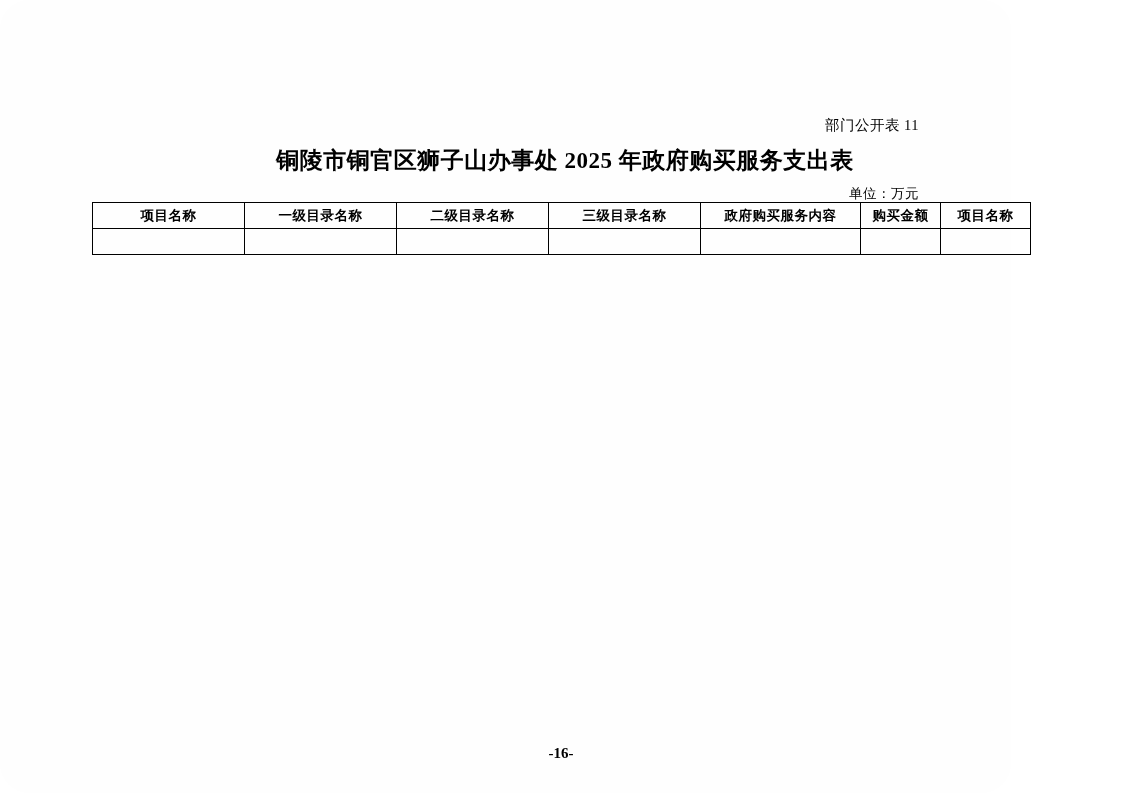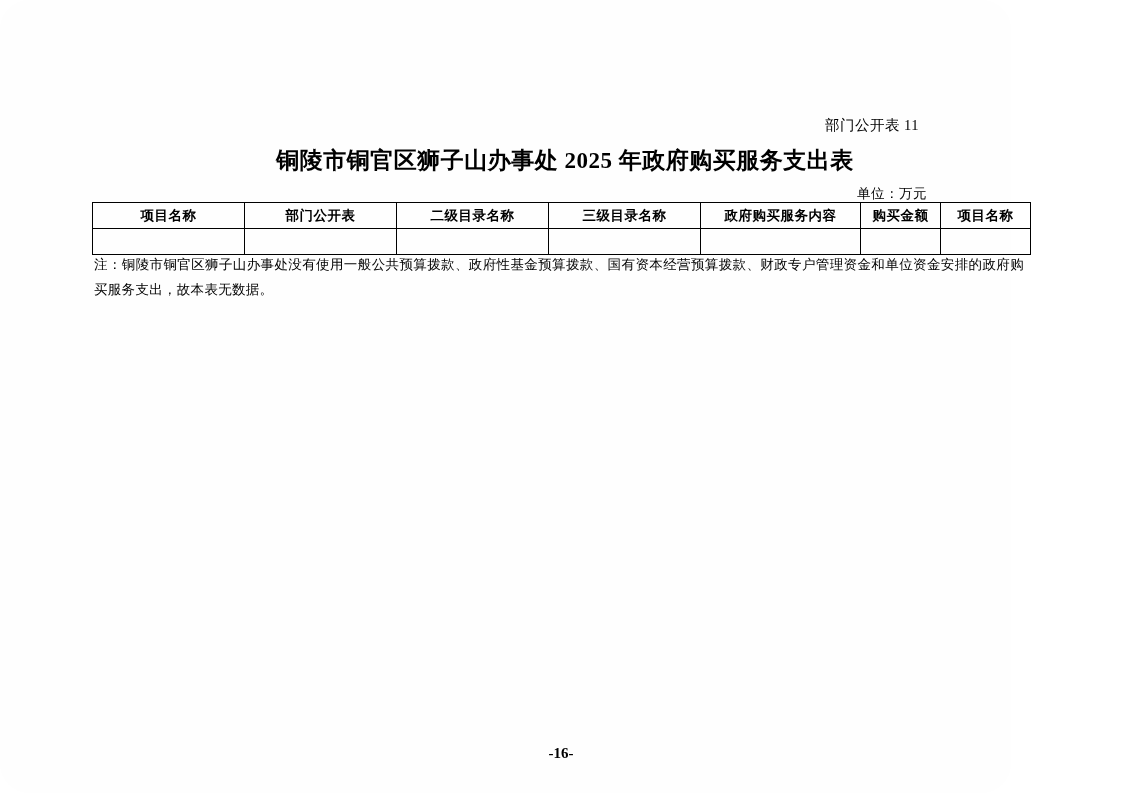--- a/index.html
+++ b/index.html
@@ -40,21 +40,21 @@
     width: 1122px;
     text-align: center;
     font-size: 23px;
     font-weight: bold;
     letter-spacing: 0.5px;
     font-family: "Liberation Serif", "DejaVu Serif", serif;
     white-space: nowrap;
   }
   .unit-label {
     position: absolute;
-    right: 84px;
+    right: 92px;
     top: 185px;
     font-size: 13.5px;
     letter-spacing: 0.5px;
     white-space: nowrap;
   }
   table.budget-table {
     position: absolute;
     left: 92px;
     top: 202px;
     width: 938px;
@@ -121,38 +121,37 @@
       <col style="width:152px">
       <col style="width:152px">
       <col style="width:152px">
       <col style="width:160px">
       <col style="width:80px">
       <col style="width:90px">
     </colgroup>
     <thead>
       <tr>
         <th>项目名称</th>
-        <th>部门公开表</th>
+        <th>一级目录名称</th>
         <th>二级目录名称</th>
         <th>三级目录名称</th>
         <th>政府购买服务内容</th>
         <th>购买金额</th>
         <th>项目名称</th>
       </tr>
     </thead>
     <tbody>
       <tr>
         <td class="empty-cell"></td>
         <td class="empty-cell"></td>
         <td class="empty-cell"></td>
         <td class="empty-cell"></td>
         <td class="empty-cell"></td>
         <td class="empty-cell"></td>
         <td class="empty-cell"></td>
       </tr>
     </tbody>
   </table>
 
-  <div class="note note-indent">注：铜陵市铜官区狮子山办事处没有使用一般公共预算拨款、政府性基金预算拨款、国有资本经营预算拨款、财政专户管理资金和单位资金安排的政府购买服务支出，故本表无数据。</div>
 
   <div class="page-number">-16-</div>
 
 </div>
 
 </body></html>

